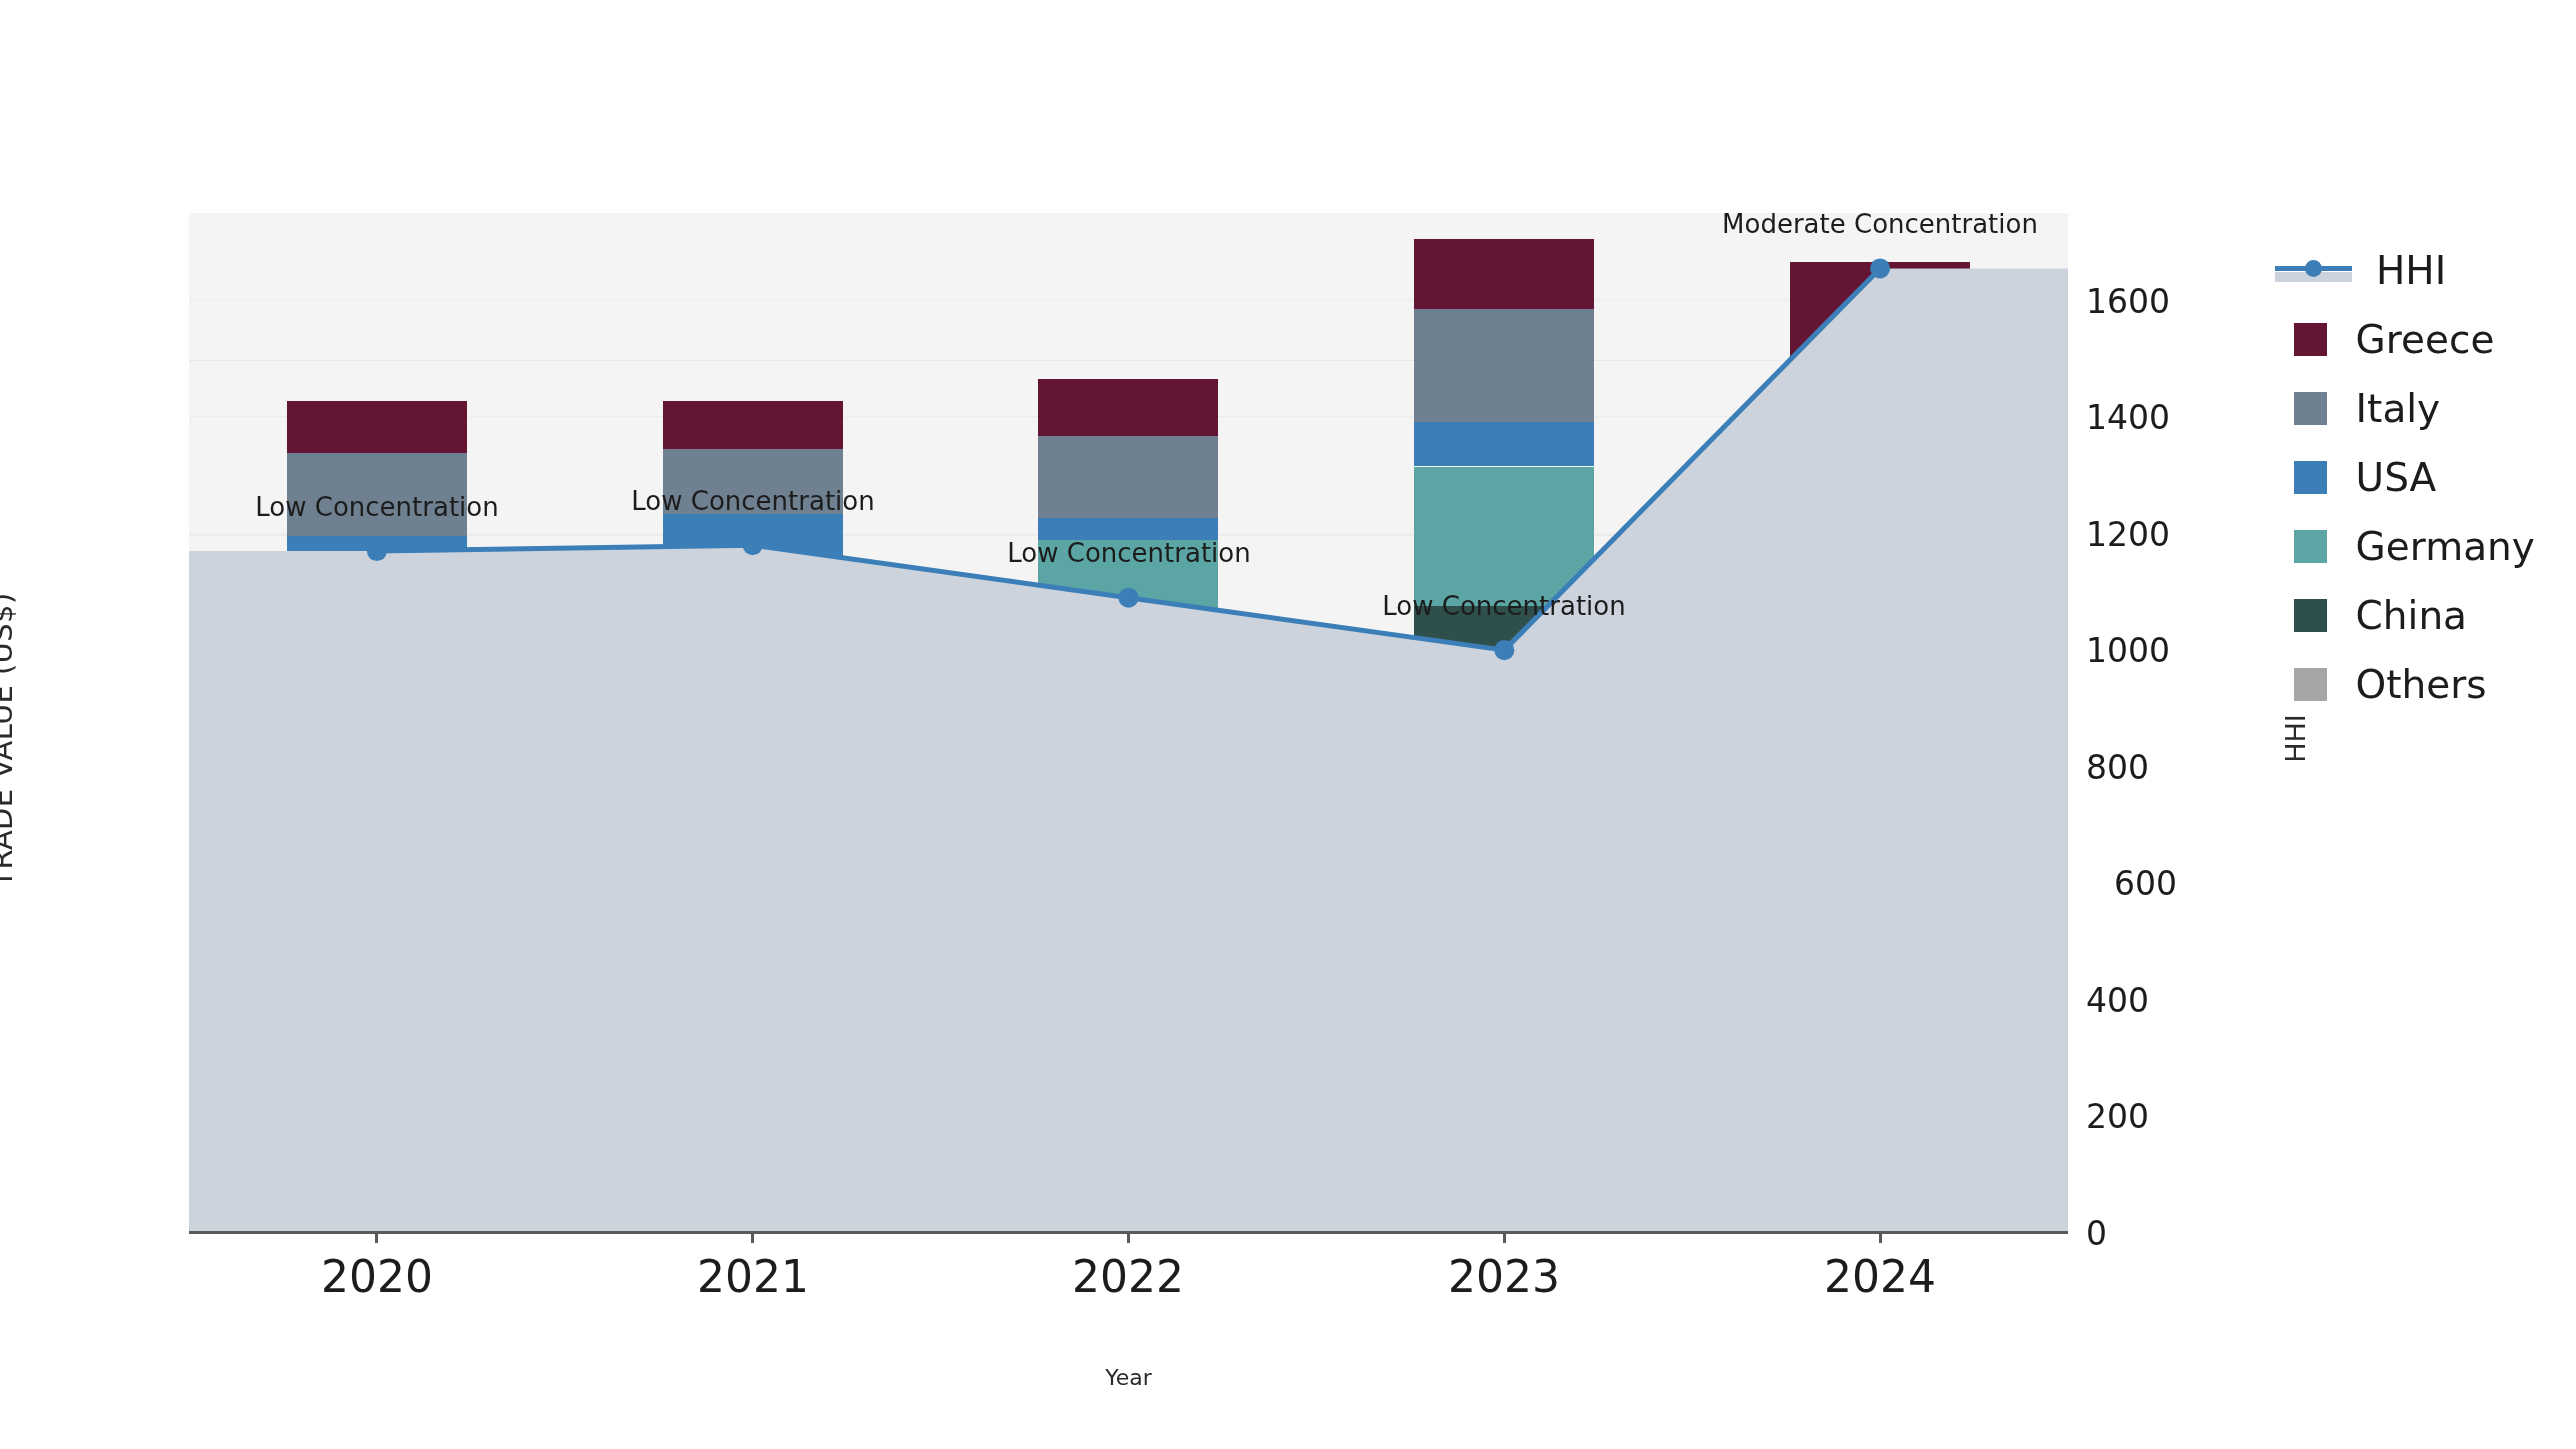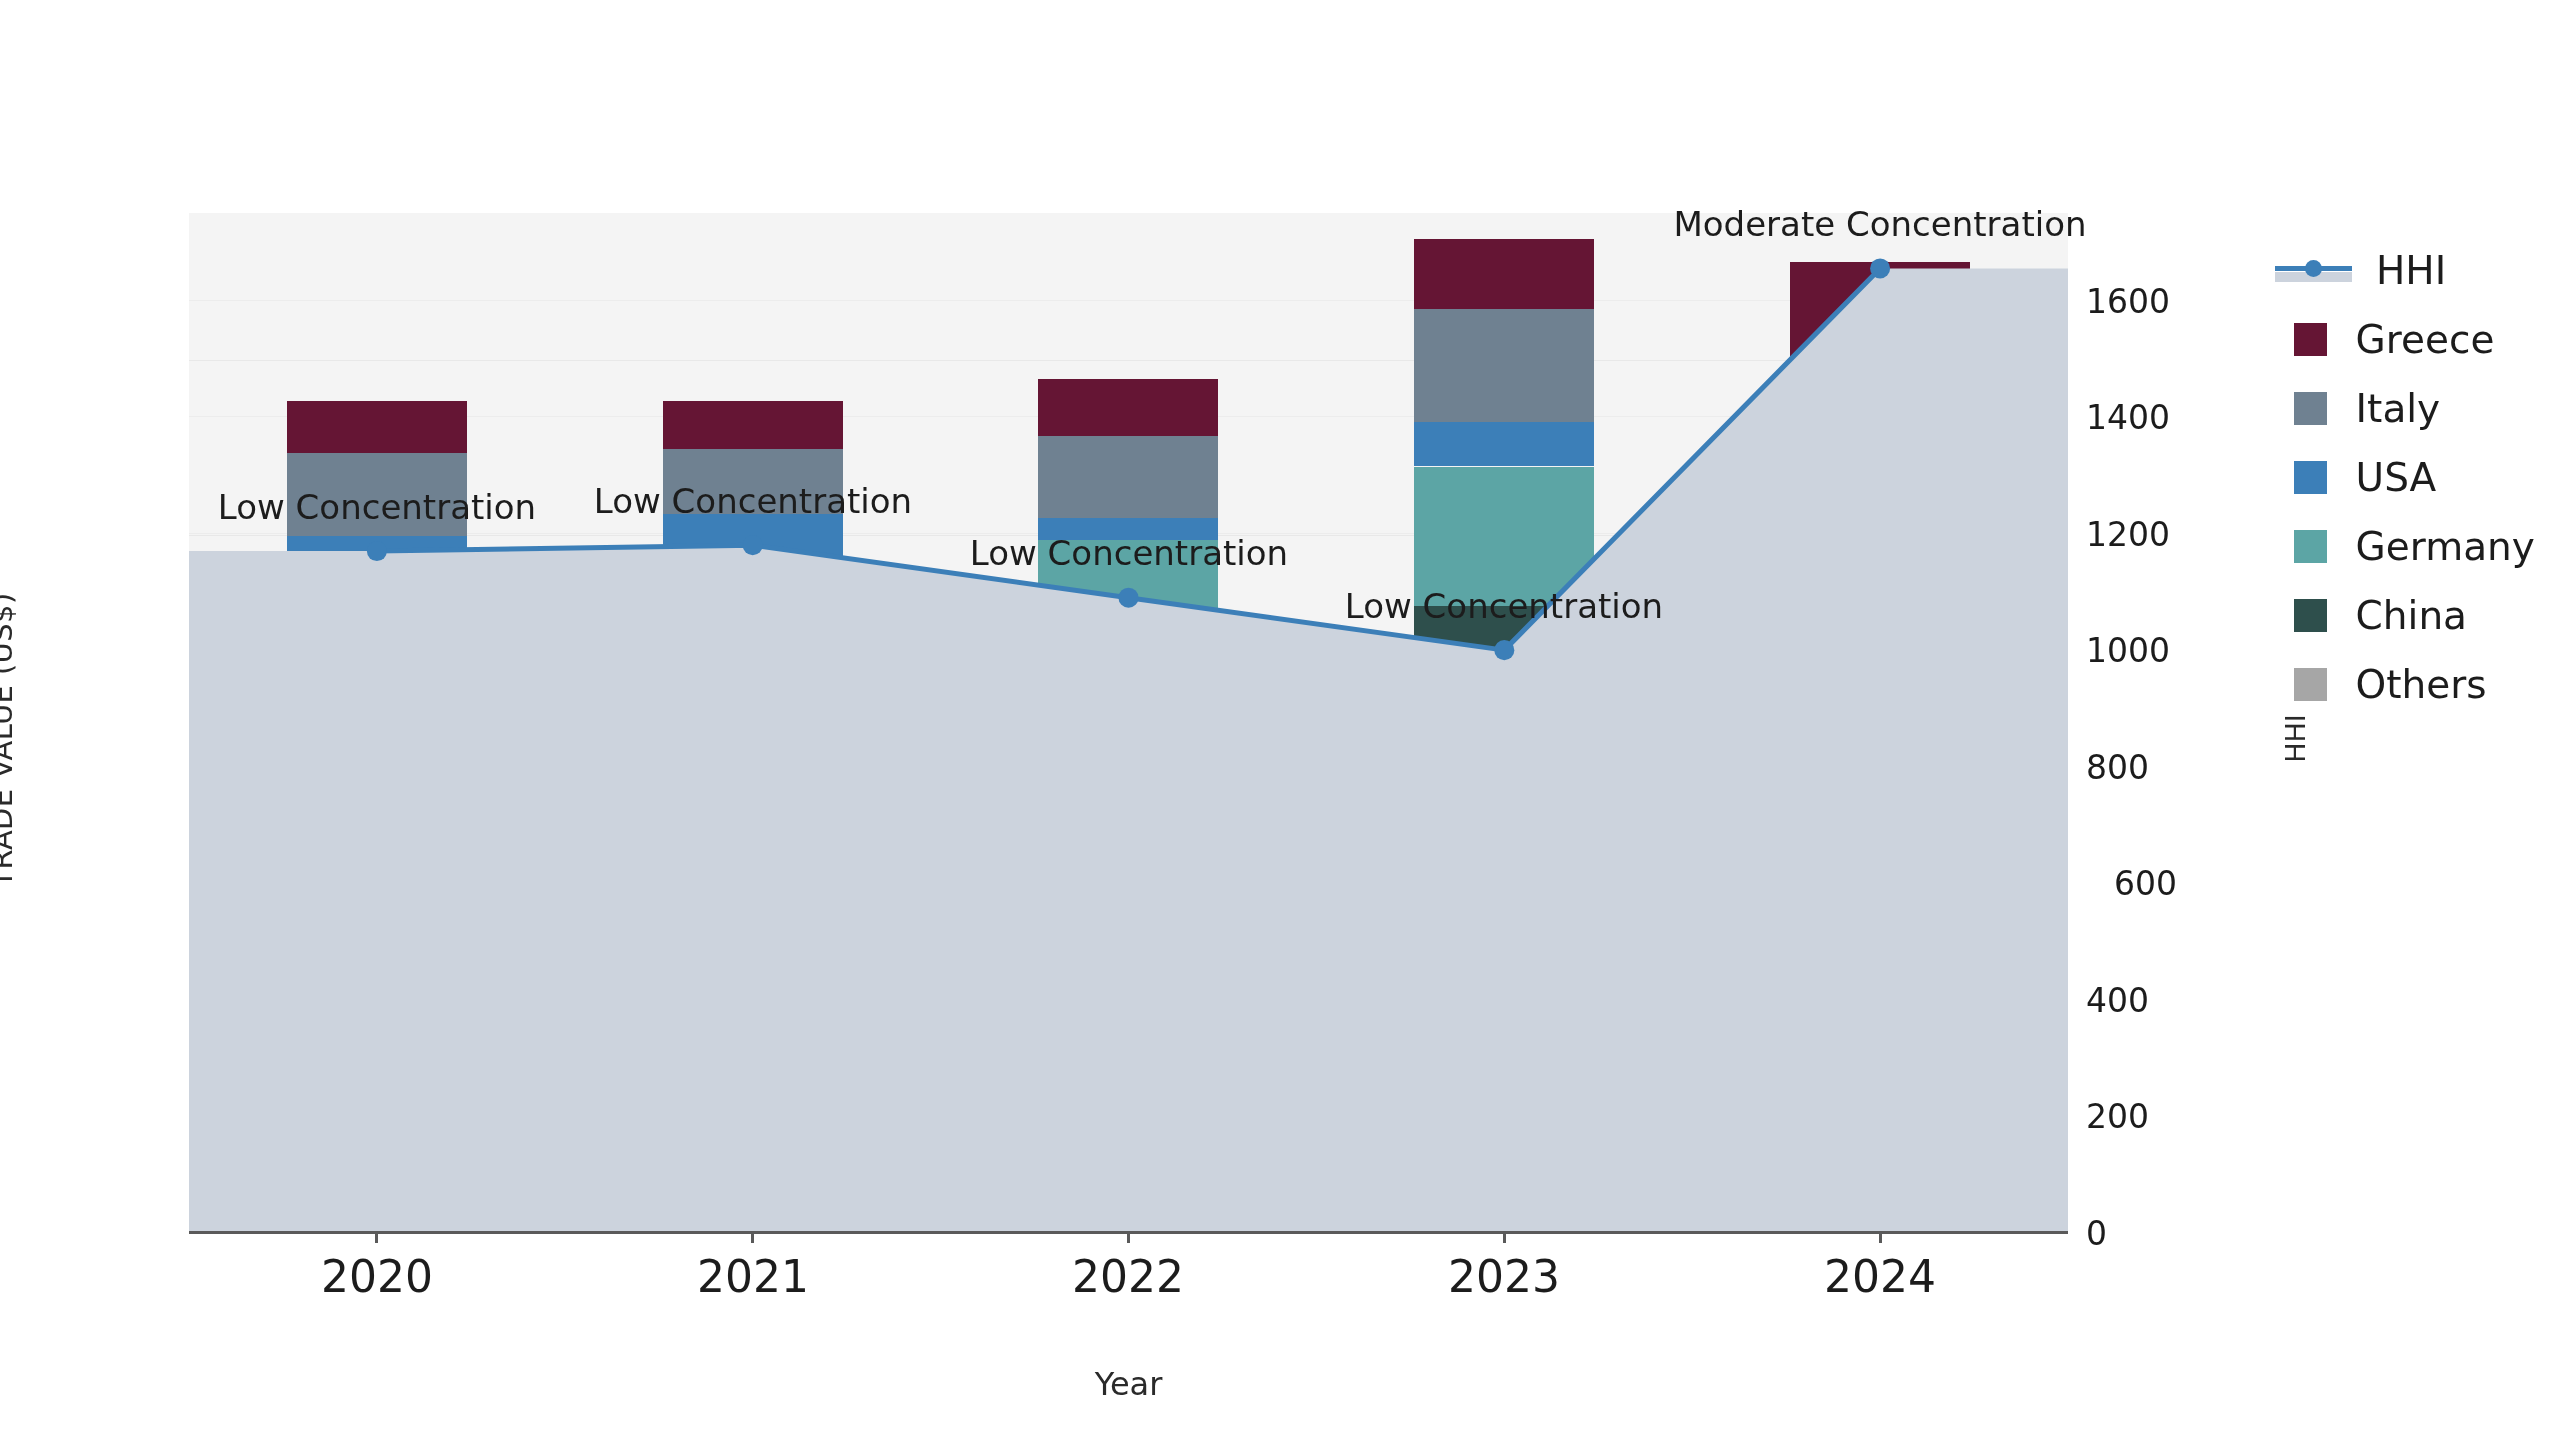--- a/index.html
+++ b/index.html
@@ -54,34 +54,34 @@
     text-align:center;font-size:27px;color:#2a2a2a;
   }
 
   
   .xtick{
     position:absolute;top:1251px;width:286px;text-align:center;
     font-size:44px;color:#1c1c1c;transform:translateX(-143px);
   }
   .xlabel{
     position:absolute;left:189px;width:1879px;top:1365px;text-align:center;
-    font-size:32px;color:#2a2a2a;
+    font-size:22px;color:#2a2a2a;
   }
 
   
   .bar-group{position:absolute;bottom:0;}
   .seg{position:absolute;left:0;width:100%;}
 
   
   #hhi-svg{position:absolute;left:0;top:0;width:1879px;height:1020px;
            overflow:visible;pointer-events:none;}
 
   
   .annot{
-    position:absolute;font-size:34px;color:#1c1c1c;white-space:nowrap;
+    position:absolute;font-size:26px;color:#1c1c1c;white-space:nowrap;
     transform:translate(-50%,-50%);
   }
 
   
   #legend{
     position:absolute;left:2275px;top:236px;width:301px;
   }
   .legend-row{
     display:flex;align-items:center;height:69px;
   }

